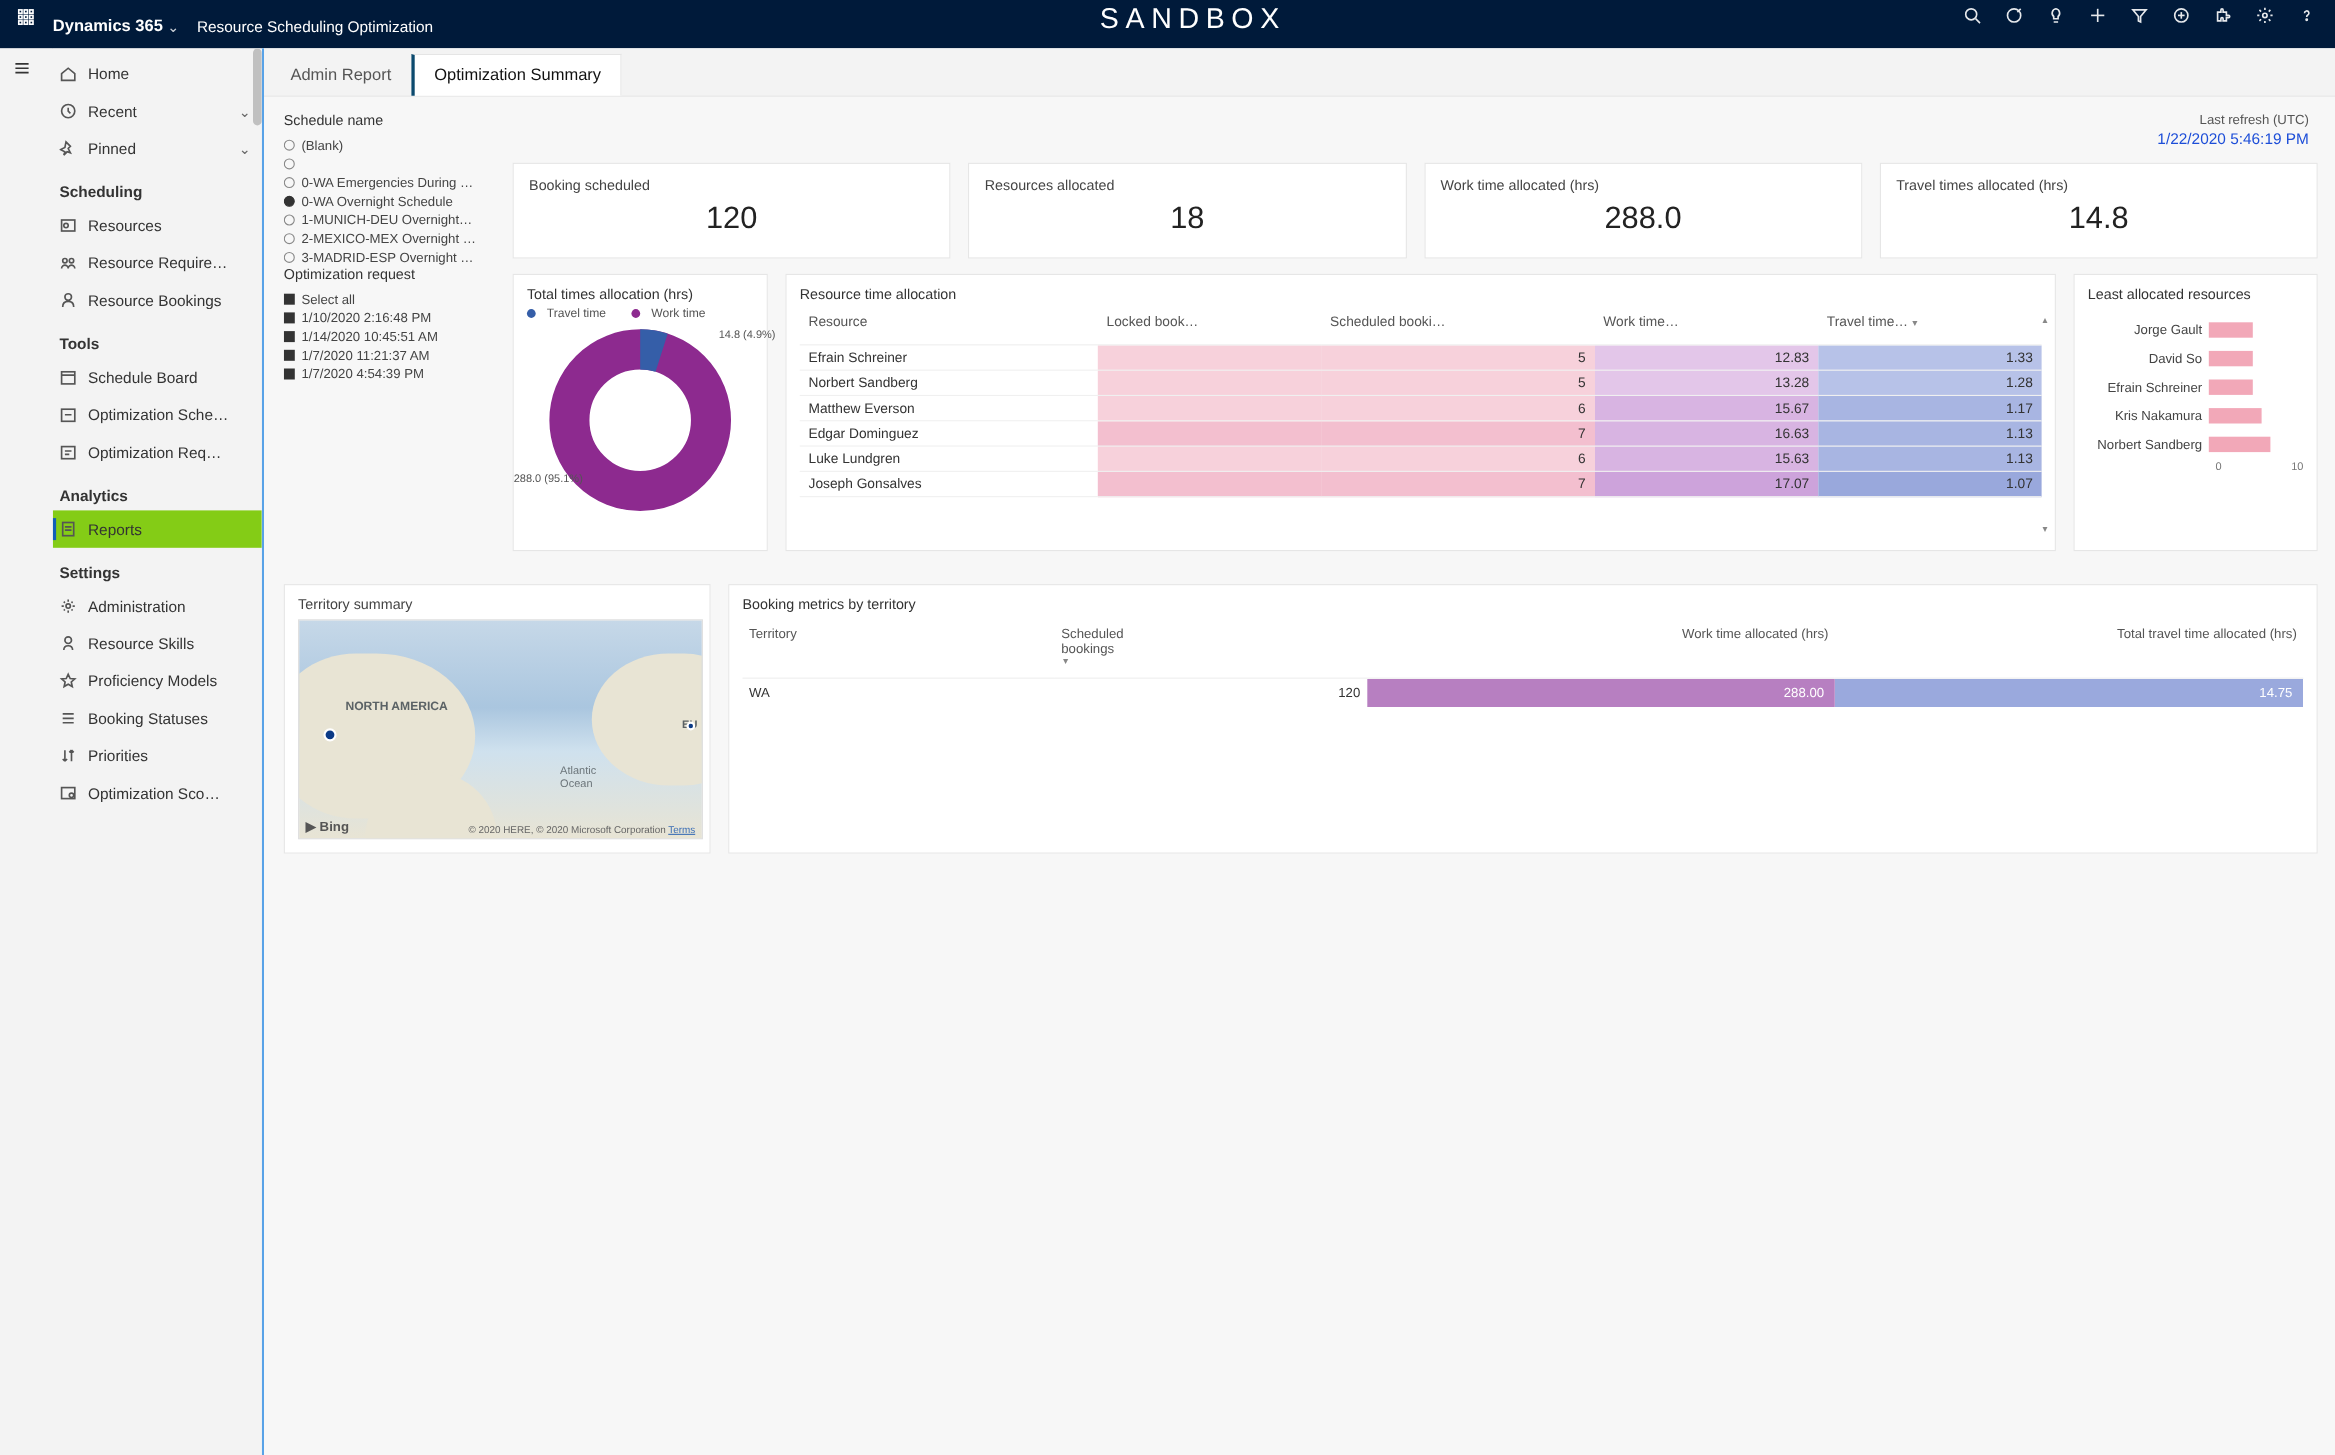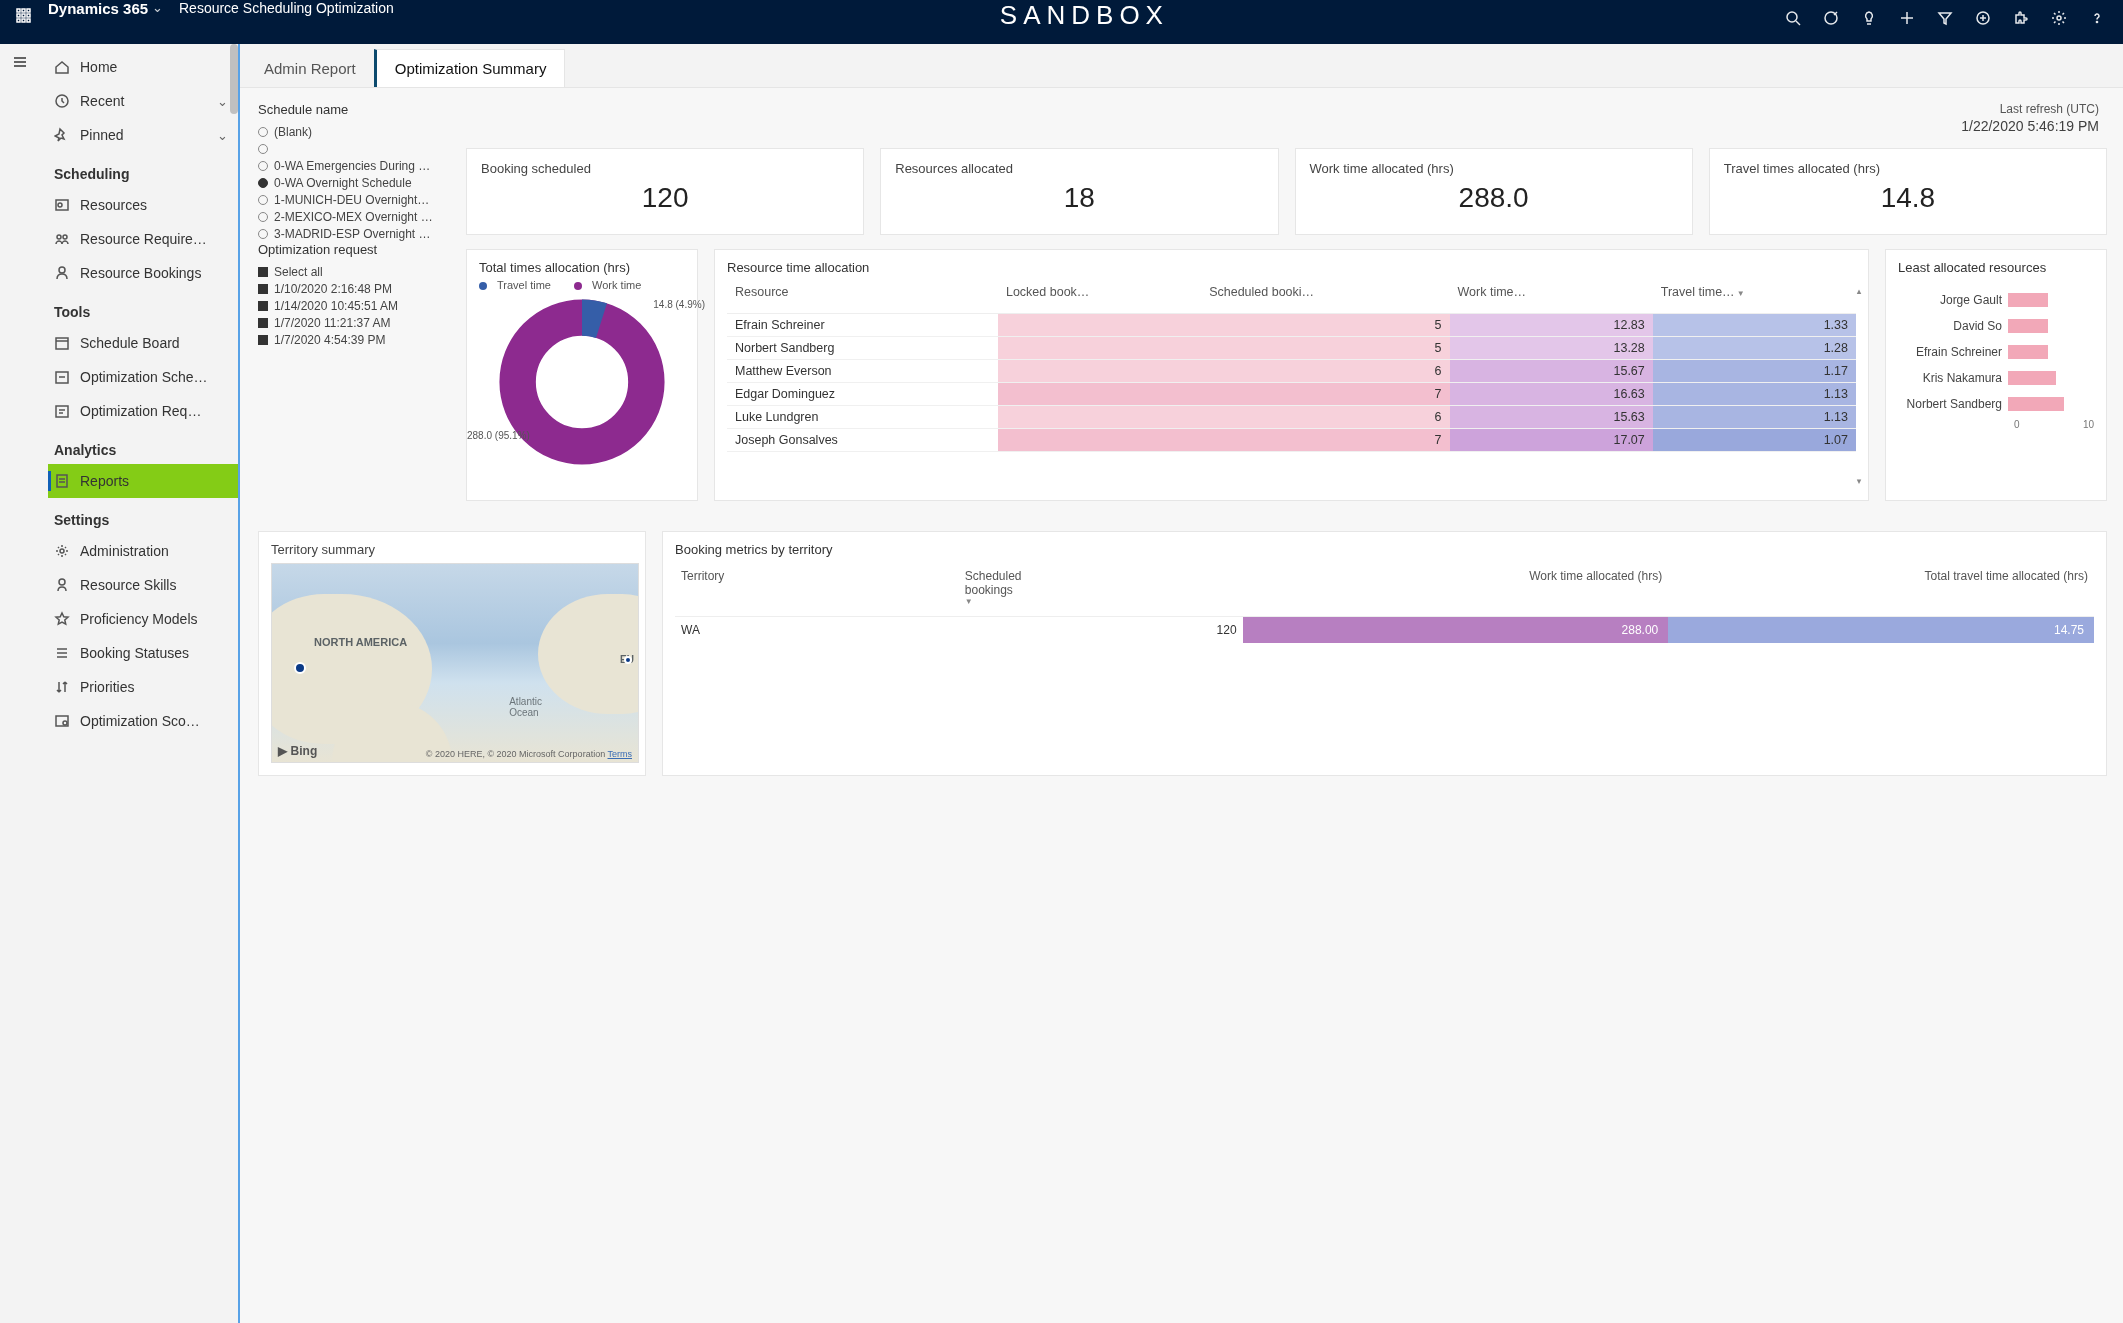--- a/index.html
+++ b/index.html
@@ -1,19 +1,19 @@
 <!DOCTYPE html>
 <html><head>
 <meta charset="utf-8">
 <style>
 * { box-sizing: border-box; margin: 0; padding: 0; font-family: "Segoe UI", Arial, sans-serif; }
 body { background: #f3f3f3; color: #333; font-size: 13px; overflow: hidden; }
 
 
-.topbar { height: 44px; background: #001a3a; color: #fff; display: flex; align-items: flex-start; padding: 0 8px; }
+.topbar { height: 44px; background: #001a3a; color: #fff; display: flex; align-items: flex-end; padding: 12px 8px; }
 .waffle { width: 32px; height: 32px; display: flex; align-items: center; justify-content: center; cursor: pointer; }
 .brand { font-size: 15px; font-weight: 600; margin-left: 8px; margin-right: 4px; }
 .brand-caret { margin-right: 16px; opacity: .8; }
 .app-title { font-size: 14px; }
 .sandbox { flex: 1; text-align: center; font-size: 26px; letter-spacing: 6px; font-weight: 300; }
 .top-icons { display: flex; gap: 2px; }
 .top-icons .ticon { width: 36px; height: 36px; display: flex; align-items: center; justify-content: center; cursor: pointer; opacity: .9; }
 
 
 .layout { display: flex; height: calc(100vh - 44px); }
@@ -43,21 +43,21 @@
 .toprow { display: flex; gap: 18px; }
 .filters { width: 190px; }
 .filters h4 { font-size: 13px; font-weight: 400; color: #333; margin-bottom: 6px; }
 .radio-list, .chk-list { font-size: 12px; color: #444; }
 .radio-list .r, .chk-list .c { display: flex; align-items: center; gap: 6px; height: 17px; cursor: pointer; white-space: nowrap; overflow: hidden; text-overflow: ellipsis; }
 .radio { width: 10px; height: 10px; border: 1px solid #888; border-radius: 50%; flex-shrink: 0; }
 .radio.filled { background: #333; border-color: #333; }
 .chk { width: 10px; height: 10px; background: #333; flex-shrink: 0; }
 
 .refresh-right { text-align: right; font-size: 12px; color: #555; position: absolute; right: 24px; top: 14px; }
-.refresh-right .ts { font-size: 14px; color: #404040; margin-top: 2px; }
+.refresh-right .ts { font-size: 14px; color: #1d4ed8; margin-top: 2px; }
 
 .kpi-row { display: flex; gap: 16px; flex: 1; }
 .kpi { background: #fff; border: 1px solid #e6e6e6; flex: 1; padding: 12px 14px; height: 87px; }
 .kpi .klabel { font-size: 13px; color: #444; }
 .kpi .kval { font-size: 28px; font-weight: 400; color: #222; text-align: center; margin-top: 6px; }
 
 
 .midrow { display: flex; gap: 16px; margin-top: 14px; }
 .card { background: #fff; border: 1px solid #e6e6e6; padding: 10px 12px 12px; }
 .card h5 { font-size: 13px; font-weight: 400; color: #333; margin-bottom: 4px; }

